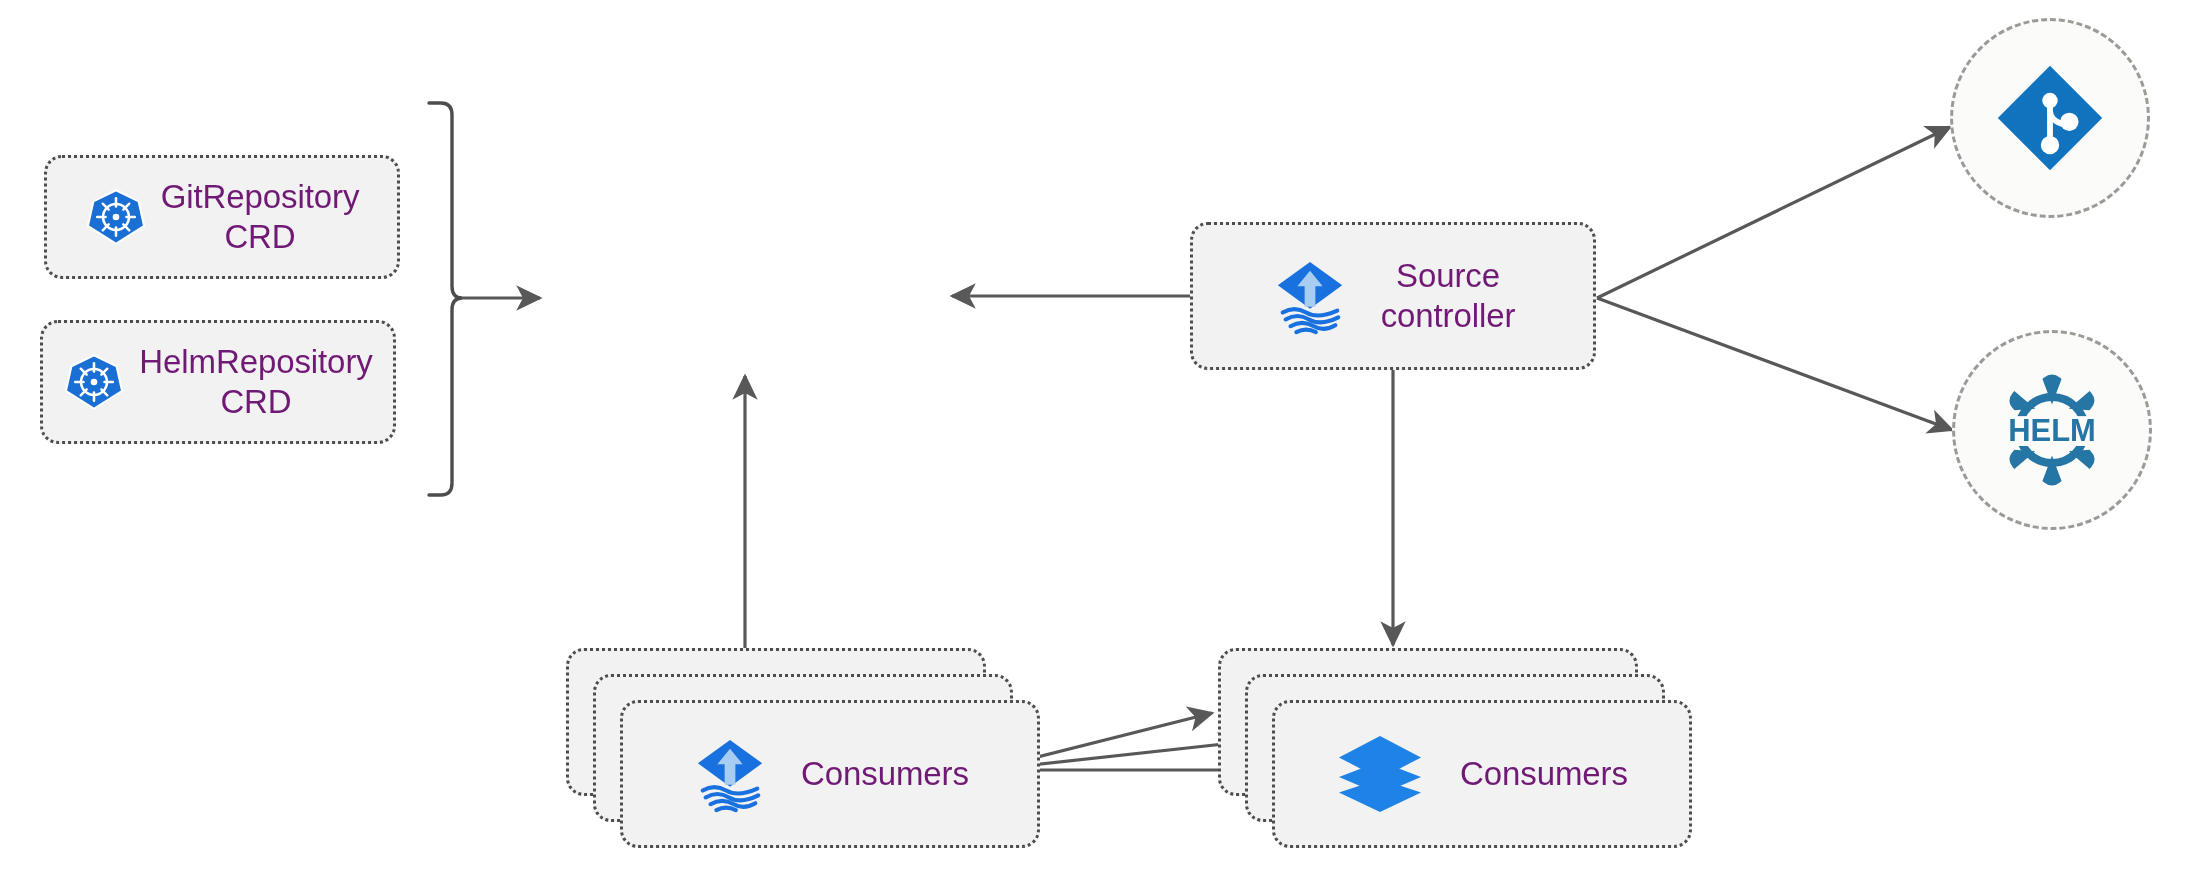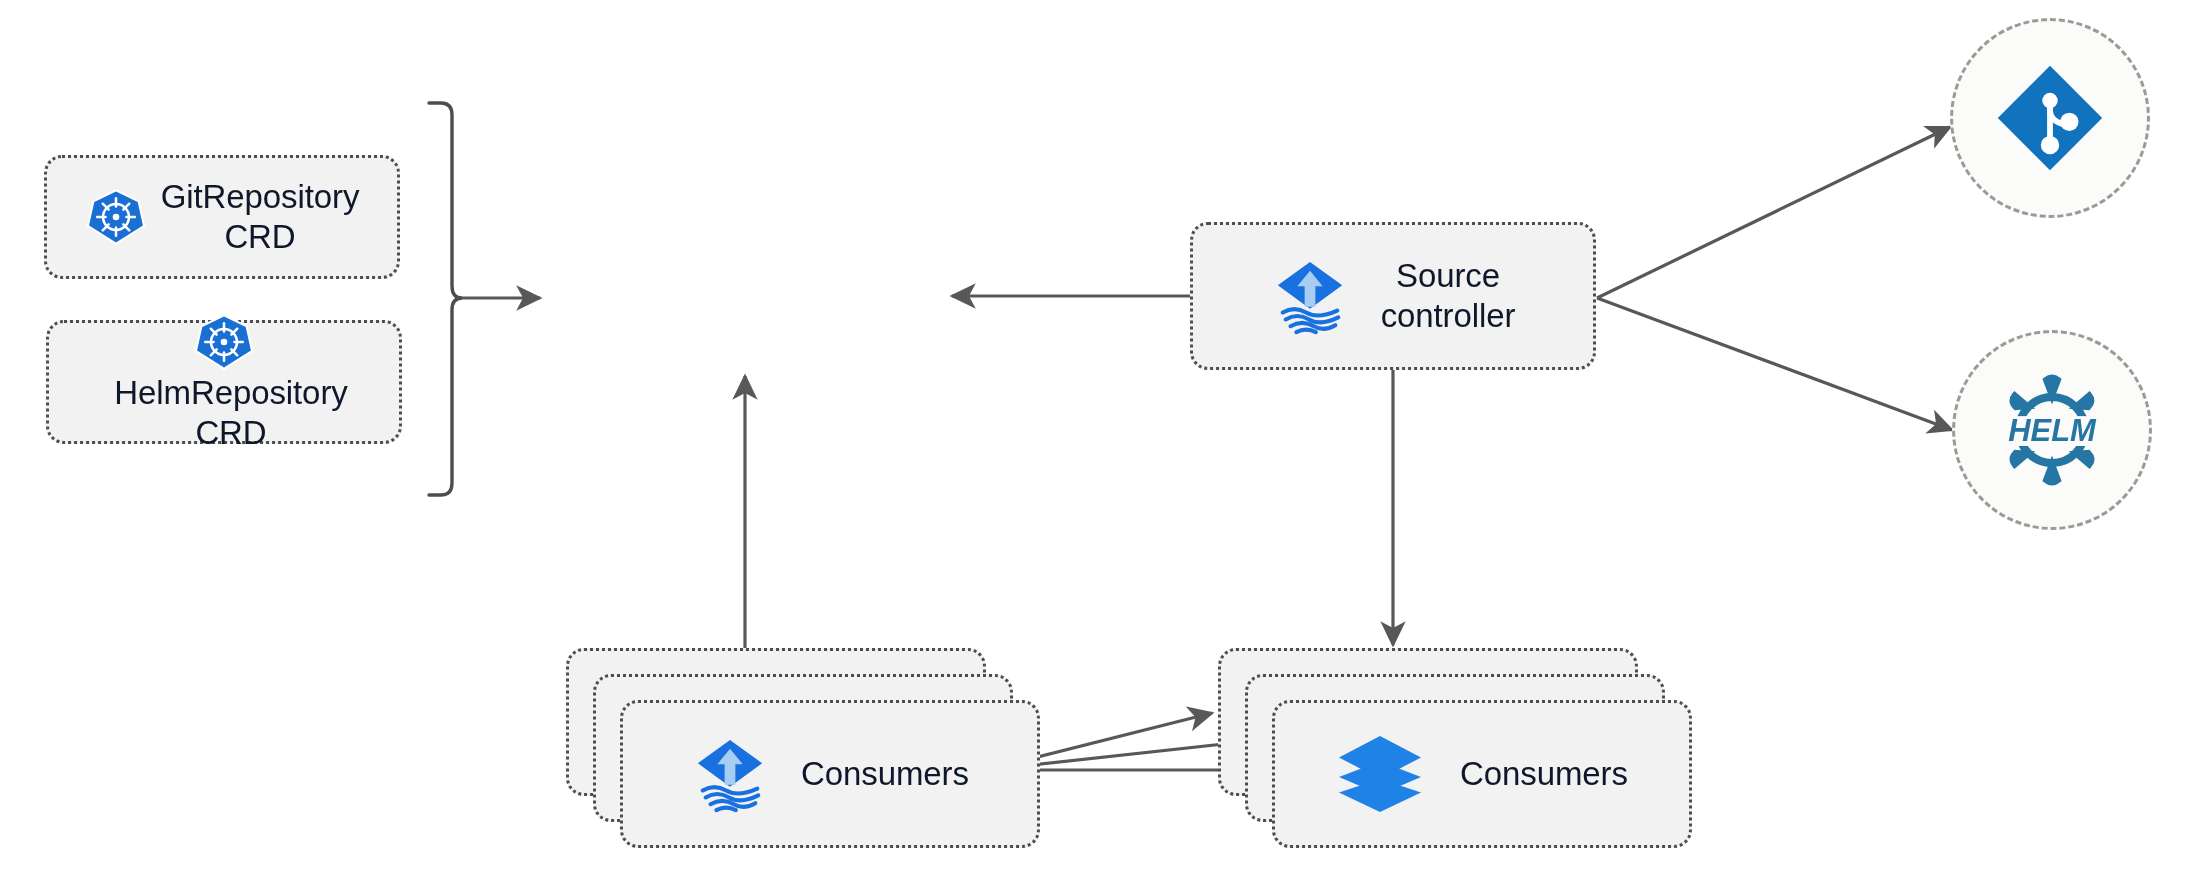--- a/index.html
+++ b/index.html
@@ -22,36 +22,35 @@
     position: absolute;
     box-sizing: border-box;
     background: #f2f2f2;
     border: 3px dotted #4d4d4d;
     border-radius: 18px;
     display: flex;
     align-items: center;
     justify-content: center;
   }
   .node .label {
-    color: #0f172a;
+    color: #701a75;
     font-size: 33px;
     line-height: 1.22;
     text-align: center;
     white-space: pre-line;
     letter-spacing: -0.1px;
   }
   .node.with-icon .label {
     margin-left: 14px;
   }
   .icon-slot {
     flex: 0 0 auto;
     display: flex;
     align-items: center;
     justify-content: center;
-    font-style: italic;
   }
   
   .stack-card {
     position: absolute;
     box-sizing: border-box;
     background: #f2f2f2;
     border: 3px dotted #4d4d4d;
     border-radius: 18px;
   }
   
@@ -138,21 +137,21 @@
           <line x1="45.7" y1="18.3" x2="39.6" y2="24.4"></line>
           <line x1="24.4" y1="39.6" x2="18.3" y2="45.7"></line>
         </g>
         <circle cx="32" cy="32" r="3.4" fill="#ffffff"></circle>
       </svg>
     </span>
     <span class="label">GitRepository
 CRD</span>
   </div>
 
-  <div class="node with-icon" style="left:46px; top:320px; width:356px; height:124px;flex-direction:column;">
+  <div class="node with-icon" style="left:40px; top:320px; width:356px; height:124px;">
     <span class="icon-slot">
       <svg width="62" height="62" viewBox="0 0 64 64">
         <path d="M32 3.2 L56.4 15.1 L62.2 41.6 L32 60.8 L1.8 41.6 L7.6 15.1 Z" fill="#ffffff"></path>
         <path d="M32 5.6 L54.4 16.5 L59.8 40.8 L32 58.4 L4.2 40.8 L9.6 16.5 Z" fill="#1a6fd4"></path>
         <g stroke="#ffffff" stroke-width="2.6" fill="none" stroke-linecap="round">
           <circle cx="32" cy="32" r="13.4"></circle>
           <line x1="32" y1="12.6" x2="32" y2="21.2"></line>
           <line x1="32" y1="42.8" x2="32" y2="51.4"></line>
           <line x1="12.6" y1="32" x2="21.2" y2="32"></line>
           <line x1="42.8" y1="32" x2="51.4" y2="32"></line>

